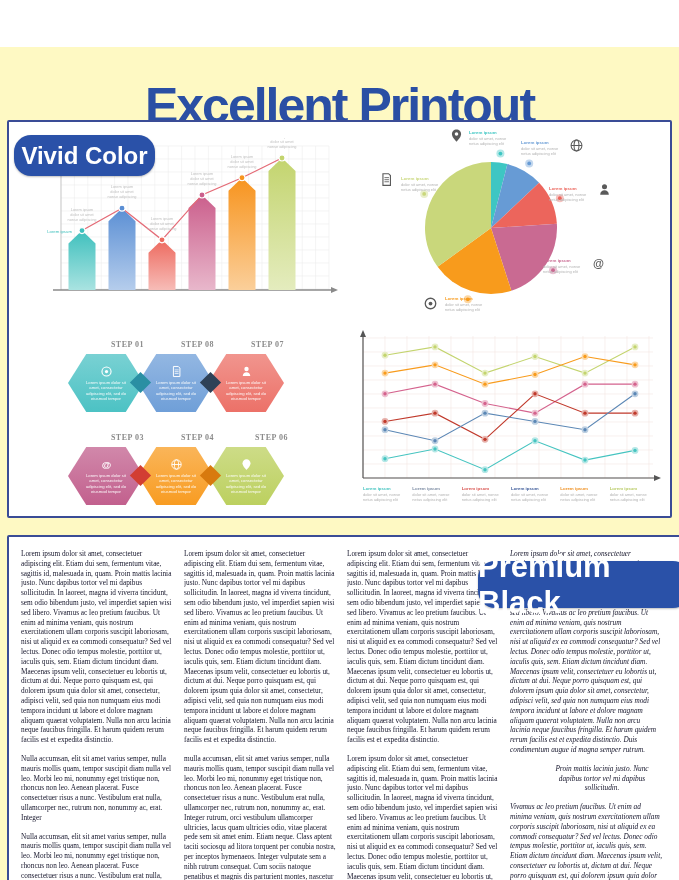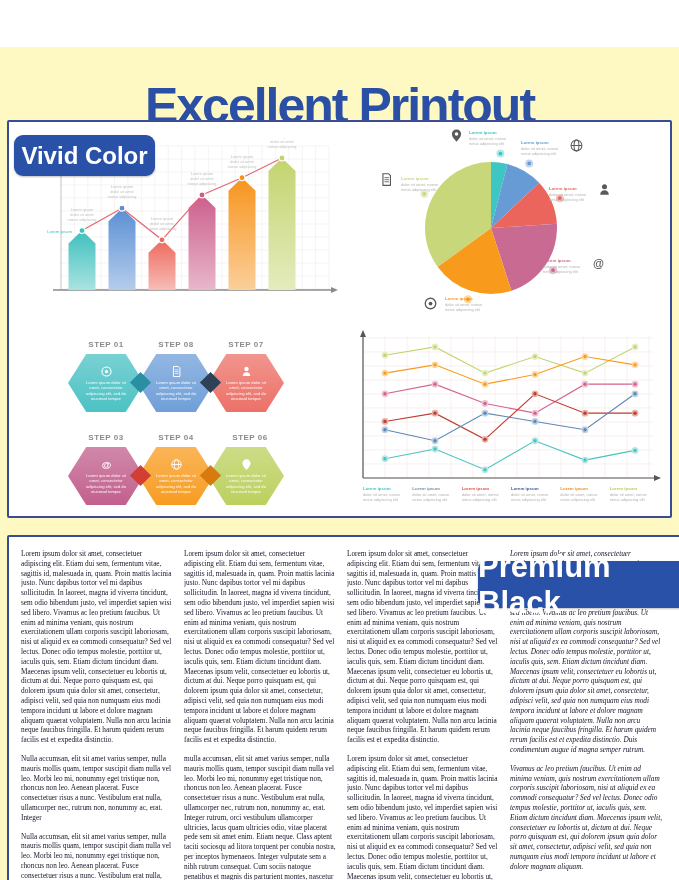--- a/index.html
+++ b/index.html
@@ -7,31 +7,31 @@
          font-family:"Liberation Sans",sans-serif;margin-top:47px;}
   
   #title{position:absolute;left:0;right:0;top:-4px;text-align:center;
          font-size:50px;font-weight:bold;letter-spacing:-2px;color:#2a4fa4;}
   
   .panel{position:absolute;left:7px;width:661px;background:#fff;
          border:2px solid #3a4c96;border-radius:2px;}
   #vivid-panel{top:73px;height:394px;}
   #premium-panel{top:488px;height:386px;overflow:hidden;padding-left:20px;}
   .badge{position:absolute;background:#2a51a8;color:#fff;font-weight:bold;
-         border-radius:9px;display:flex;align-items:center;justify-content:center;
+         border-radius:17px;display:flex;align-items:center;justify-content:center;
          box-shadow:0 1px 2px rgba(0,0,0,.25);z-index:8;}
   #vivid-badge{left:5px;top:13px;width:141px;height:41px;font-size:24px;}
   #premium-badge{left:469px;top:24px;width:212px;height:47px;font-size:31px;}
   
   #bar-wrap{position:absolute;left:28px;top:16px;width:302px;height:182px;}
   #pie-wrap{position:absolute;left:336px;top:2px;width:324px;height:206px;}
   #steps{position:absolute;left:18px;top:218px;width:330px;height:172px;}
   #line-wrap{position:absolute;left:340px;top:206px;width:318px;height:186px;}
-  .step-label{position:absolute;width:76px;text-align:center;font-size:8px;
-              font-weight:bold;color:#8b8b8b;letter-spacing:.5px;}
+  .step-label{position:absolute;width:76px;text-align:right;font-size:8px;
+              font-weight:bold;color:#8b8b8b;letter-spacing:.5px;font-family:Liberation Serif, serif;}
   .hex{position:absolute;width:76px;height:58px;z-index:2;
        clip-path:polygon(24% 0,76% 0,100% 50%,76% 100%,24% 100%,0 50%);
        display:flex;flex-direction:column;align-items:center;justify-content:center;}
   .hex .hex-body{font-size:4.2px;line-height:5.4px;color:rgba(255,255,255,.95);
        width:44px;text-align:center;margin-top:2px;}
   .hex .hex-icon{height:13px;}
   .diamond{position:absolute;width:15px;height:15px;transform:rotate(45deg);z-index:3;}
   .co-text{width:46px;font-size:4px;line-height:5px;color:#b3b3b3;}
   .co-title{font-size:4.4px;font-weight:bold;line-height:6px;}
   
@@ -468,18 +468,19 @@
         <div class="col" id="col2">
           <p class="">Lorem ipsum dolor sit amet, consectetuer adipiscing elit. Etiam dui sem, fermentum vitae, sagittis id, malesuada in, quam. Proin mattis lacinia justo. Nunc dapibus tortor vel mi dapibus sollicitudin. In laoreet, magna id viverra tincidunt, sem odio bibendum justo, vel imperdiet sapien wisi sed libero. Vivamus ac leo pretium faucibus. Ut enim ad minima veniam, quis nostrum exercitationem ullam corporis suscipit laboriosam, nisi ut aliquid ex ea commodi consequatur? Sed vel lectus. Donec odio tempus molestie, porttitor ut, iaculis quis, sem. Etiam dictum tincidunt diam. Maecenas ipsum velit, consectetuer eu lobortis ut, dictum at dui. Neque porro quisquam est, qui dolorem ipsum quia dolor sit amet, consectetur, adipisci velit, sed quia non numquam eius modi tempora incidunt ut labore et dolore magnam aliquam quaerat voluptatem. Nulla non arcu lacinia neque faucibus fringilla. Et harum quidem rerum facilis est et expedita distinctio.</p>
           <p class="">mulla accumsan, elit sit amet varius semper, nulla mauris mollis quam, tempor suscipit diam nulla vel leo. Morbi leo mi, nonummy eget tristique non, rhoncus non leo. Aenean placerat. Fusce consectetuer risus a nunc. Vestibulum erat nulla, ullamcorper nec, rutrum non, nonummy ac, erat. Integer rutrum, orci vestibulum ullamcorper ultricies, lacus quam ultricies odio, vitae placerat pede sem sit amet enim. Etiam neque. Class aptent taciti sociosqu ad litora torquent per conubia nostra, per inceptos hymenaeos. Integer vulputate sem a nibh rutrum consequat. Cum sociis natoque penatibus et magnis dis parturient montes, nascetur ridiculus mus. Mauris tincidunt sem sed arcu. Integer in sapien. Aliquam id dolor. Etiam quis quam. Maecenas sollicitudin. Morbi leo mi, nonummy eget tristique non, rhoncus non leo.</p>
         </div>
         <div class="col" id="col3">
           <p class="">Lorem ipsum dolor sit amet, consectetuer adipiscing elit. Etiam dui sem, fermentum vitae, sagittis id, malesuada in, quam. Proin mattis lacinia justo. Nunc dapibus tortor vel mi dapibus sollicitudin. In laoreet, magna id viverra tincidunt, sem odio bibendum justo, vel imperdiet sapien wisi sed libero. Vivamus ac leo pretium faucibus. Ut enim ad minima veniam, quis nostrum exercitationem ullam corporis suscipit laboriosam, nisi ut aliquid ex ea commodi consequatur? Sed vel lectus. Donec odio tempus molestie, porttitor ut, iaculis quis, sem. Etiam dictum tincidunt diam. Maecenas ipsum velit, consectetuer eu lobortis ut, dictum at dui. Neque porro quisquam est, qui dolorem ipsum quia dolor sit amet, consectetur, adipisci velit, sed quia non numquam eius modi tempora incidunt ut labore et dolore magnam aliquam quaerat voluptatem. Nulla non arcu lacinia neque faucibus fringilla. Et harum quidem rerum facilis est et expedita distinctio.</p>
           <p class="">Lorem ipsum dolor sit amet, consectetuer adipiscing elit. Etiam dui sem, fermentum vitae, sagittis id, malesuada in, quam. Proin mattis lacinia justo. Nunc dapibus tortor vel mi dapibus sollicitudin. In laoreet, magna id viverra tincidunt, sem odio bibendum justo, vel imperdiet sapien wisi sed libero. Vivamus ac leo pretium faucibus. Ut enim ad minima veniam, quis nostrum exercitationem ullam corporis suscipit laboriosam, nisi ut aliquid ex ea commodi consequatur? Sed vel lectus. Donec odio tempus molestie, porttitor ut, iaculis quis, sem. Etiam dictum tincidunt diam. Maecenas ipsum velit, consectetuer eu lobortis ut, dictum at dui. Neque porro quisquam est, qui dolorem ipsum quia dolor sit amet, consectetur, adipisci velit, sed quia non numquam eius modi tempora incidunt ut labore et dolore magnam aliquam quaerat voluptatem.</p>
         </div>
         <div class="col italic" id="col4">
           <p class="">Lorem ipsum dolor sit amet, consectetuer adipiscing elit. Etiam dui sem, fermentum vitae, sagittis id, malesuada in, quam. Proin mattis lacinia justo. Nunc dapibus tortor vel mi dapibus sollicitudin. In laoreet, magna id viverra tincidunt, sem odio bibendum justo, vel imperdiet sapien wisi sed libero. Vivamus ac leo pretium faucibus. Ut enim ad minima veniam, quis nostrum exercitationem ullam corporis suscipit laboriosam, nisi ut aliquid ex ea commodi consequatur? Sed vel lectus. Donec odio tempus molestie, porttitor ut, iaculis quis, sem. Etiam dictum tincidunt diam. Maecenas ipsum velit, consectetuer eu lobortis ut, dictum at dui. Neque porro quisquam est, qui dolorem ipsum quia dolor sit amet, consectetur, adipisci velit, sed quia non numquam eius modi tempora incidunt ut labore et dolore magnam aliquam quaerat voluptatem. Nulla non arcu lacinia neque faucibus fringilla. Et harum quidem rerum facilis est et expedita distinctio. Duis condimentum augue id magna semper rutrum.</p>
+          <p class="centered">Proin mattis lacinia justo. Nunc dapibus tortor vel mi dapibus sollicitudin.</p>
           <p class="">Vivamus ac leo pretium faucibus. Ut enim ad minima veniam, quis nostrum exercitationem ullam corporis suscipit laboriosam, nisi ut aliquid ex ea commodi consequatur? Sed vel lectus. Donec odio tempus molestie, porttitor ut, iaculis quis, sem. Etiam dictum tincidunt diam. Maecenas ipsum velit, consectetuer eu lobortis ut, dictum at dui. Neque porro quisquam est, qui dolorem ipsum quia dolor sit amet, consectetur, adipisci velit, sed quia non numquam eius modi tempora incidunt ut labore et dolore magnam aliquam.</p>
         </div>
       </div>
     <div class="badge" id="premium-badge">Premium Black</div>
   </section>
 </div>
 
 </body></html>

